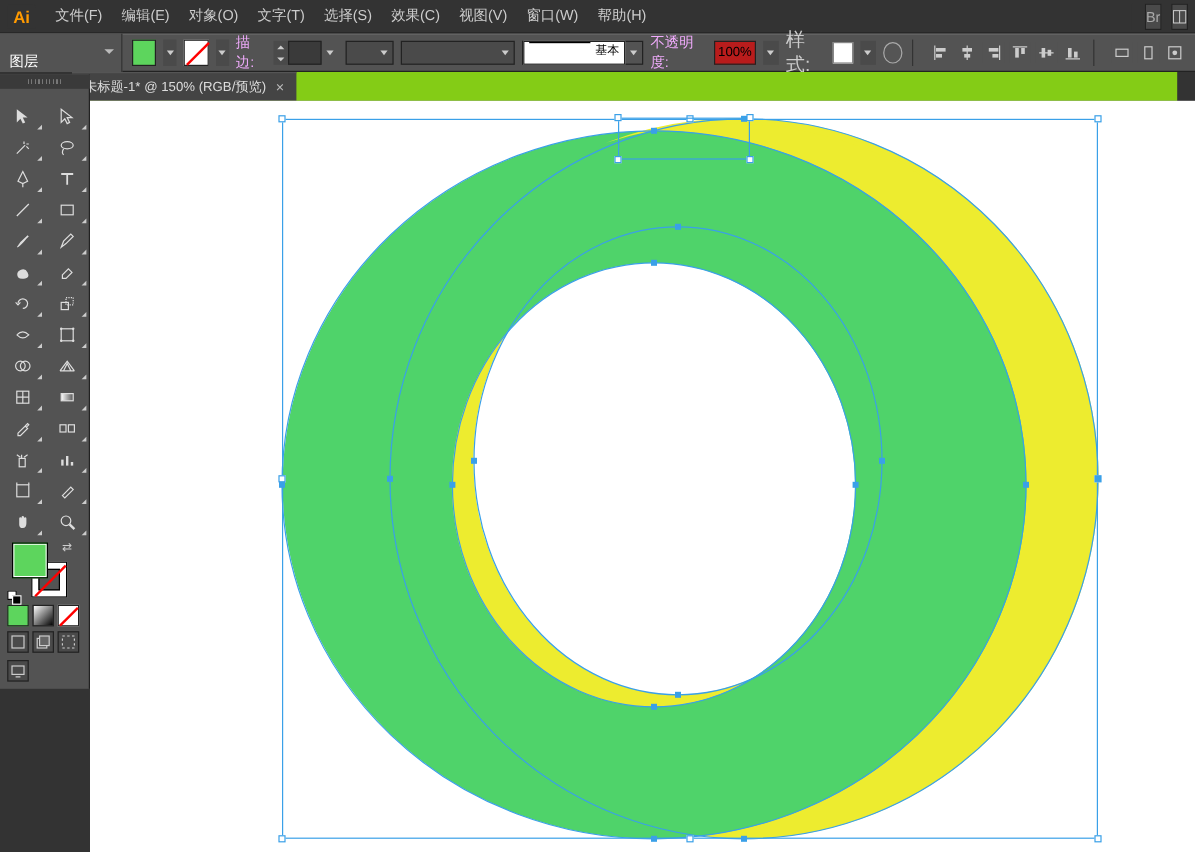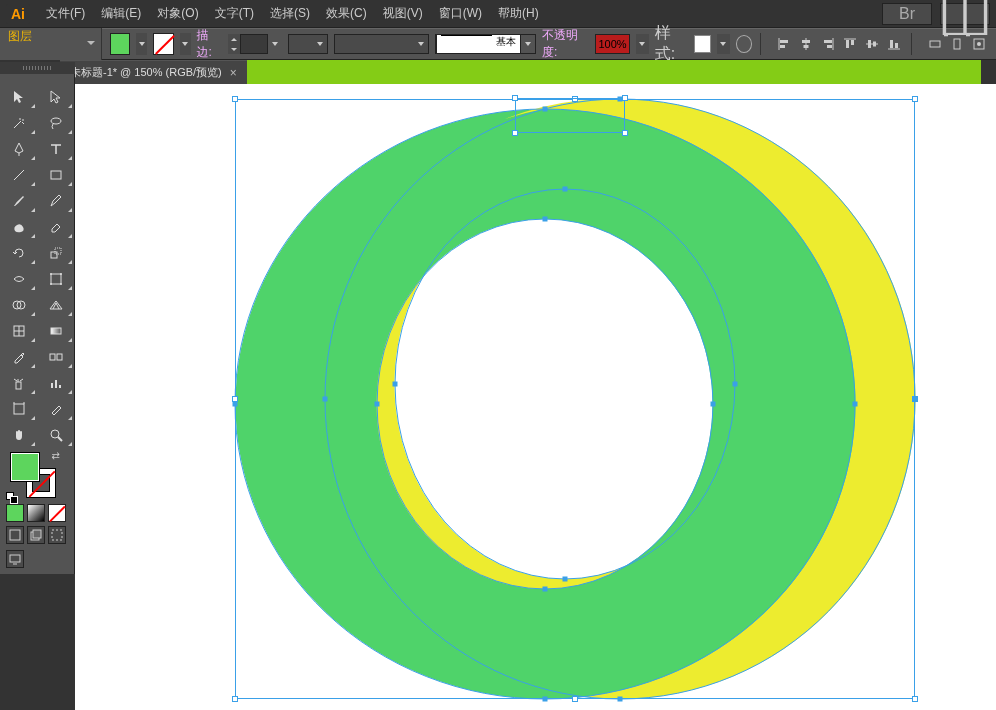--- a/index.html
+++ b/index.html
@@ -3,25 +3,25 @@
 <meta charset="utf-8">
 <style>
 * { box-sizing: border-box; margin: 0; padding: 0; font-family: "Microsoft YaHei", Arial, sans-serif; }
 body { width: 996px; height: 710px; background: #333333; overflow: hidden; position: relative; }
 
 
 .menu-bar { height: 28px; background: #333333; display: flex; align-items: center; padding: 0 6px; gap: 0; border-bottom: 1px solid #222; }
 .ai-logo { width: 24px; height: 20px; background: #333; color: #ff9a00; font-weight: bold; font-size: 14px; display: flex; align-items: center; justify-content: center; margin-right: 8px; border-radius: 2px; }
 .menu-item { color: #ccc; font-size: 12px; padding: 20px 8px; cursor: pointer; }
 .menu-right { margin-left: auto; display: flex; align-items: center; gap: 8px; }
-.menu-icon-box { width: 50px; height: 22px; background: #4a4a4a; border: 1px solid #222; display: flex; align-items: center; justify-content: center; color: #aaa; font-size: 16px; }
+.menu-icon-box { width: 14px; height: 22px; background: #4a4a4a; border: 1px solid #222; display: flex; align-items: center; justify-content: center; color: #aaa; font-size: 12px; }
 
 
 .control-bar { height: 32px; background: #535353; display: flex; align-items: center; padding: 0 8px; gap: 6px; border-top: 1px solid #666; border-bottom: 1px solid #222; margin-left: 0; }
-.panel-tab-left { position: absolute; left: 0; top: 28px; width: 102px; height: 32px; background: #535353; color: #eab308; display: flex; align-items: flex-start; padding: 0 8px; font-size: 12px; border-right: 1px solid #333; z-index: 2; }
+.panel-tab-left { position: absolute; left: 0; top: 28px; width: 102px; height: 32px; background: #535353; color: #ffffff; display: flex; align-items: flex-end; padding: 0 8px; font-size: 12px; border-right: 1px solid #333; z-index: 2; }
 .panel-tab-left::after { content: ""; position: absolute; right: 6px; top: 13px; width: 0; height: 0; border-left: 4px solid transparent; border-right: 4px solid transparent; border-top: 4px solid #bbb; }
 .control-bar-inner { margin-left: 102px; display: flex; align-items: center; gap: 6px; height: 100%; width: calc(100% - 102px); }
 .swatch { width: 22px; height: 22px; border: 1px solid #222; position: relative; }
 .swatch.green { background: #5dd55d; }
 .swatch.none { background: #fff; }
 .swatch.none::after { content: ""; position: absolute; left: -2px; top: 50%; width: 140%; height: 2px; background: red; transform: rotate(-45deg); }
 .swatch-drop { width: 12px; height: 22px; background: #4a4a4a; display: flex; align-items: center; justify-content: center; }
 .swatch-drop::after { content: ""; width: 0; height: 0; border-left: 3px solid transparent; border-right: 3px solid transparent; border-top: 4px solid #ccc; }
 .ctrl-label { color: #f0abfc; font-size: 12px; }
 .ctrl-label-gray { color: #ccc; font-size: 16px; }

